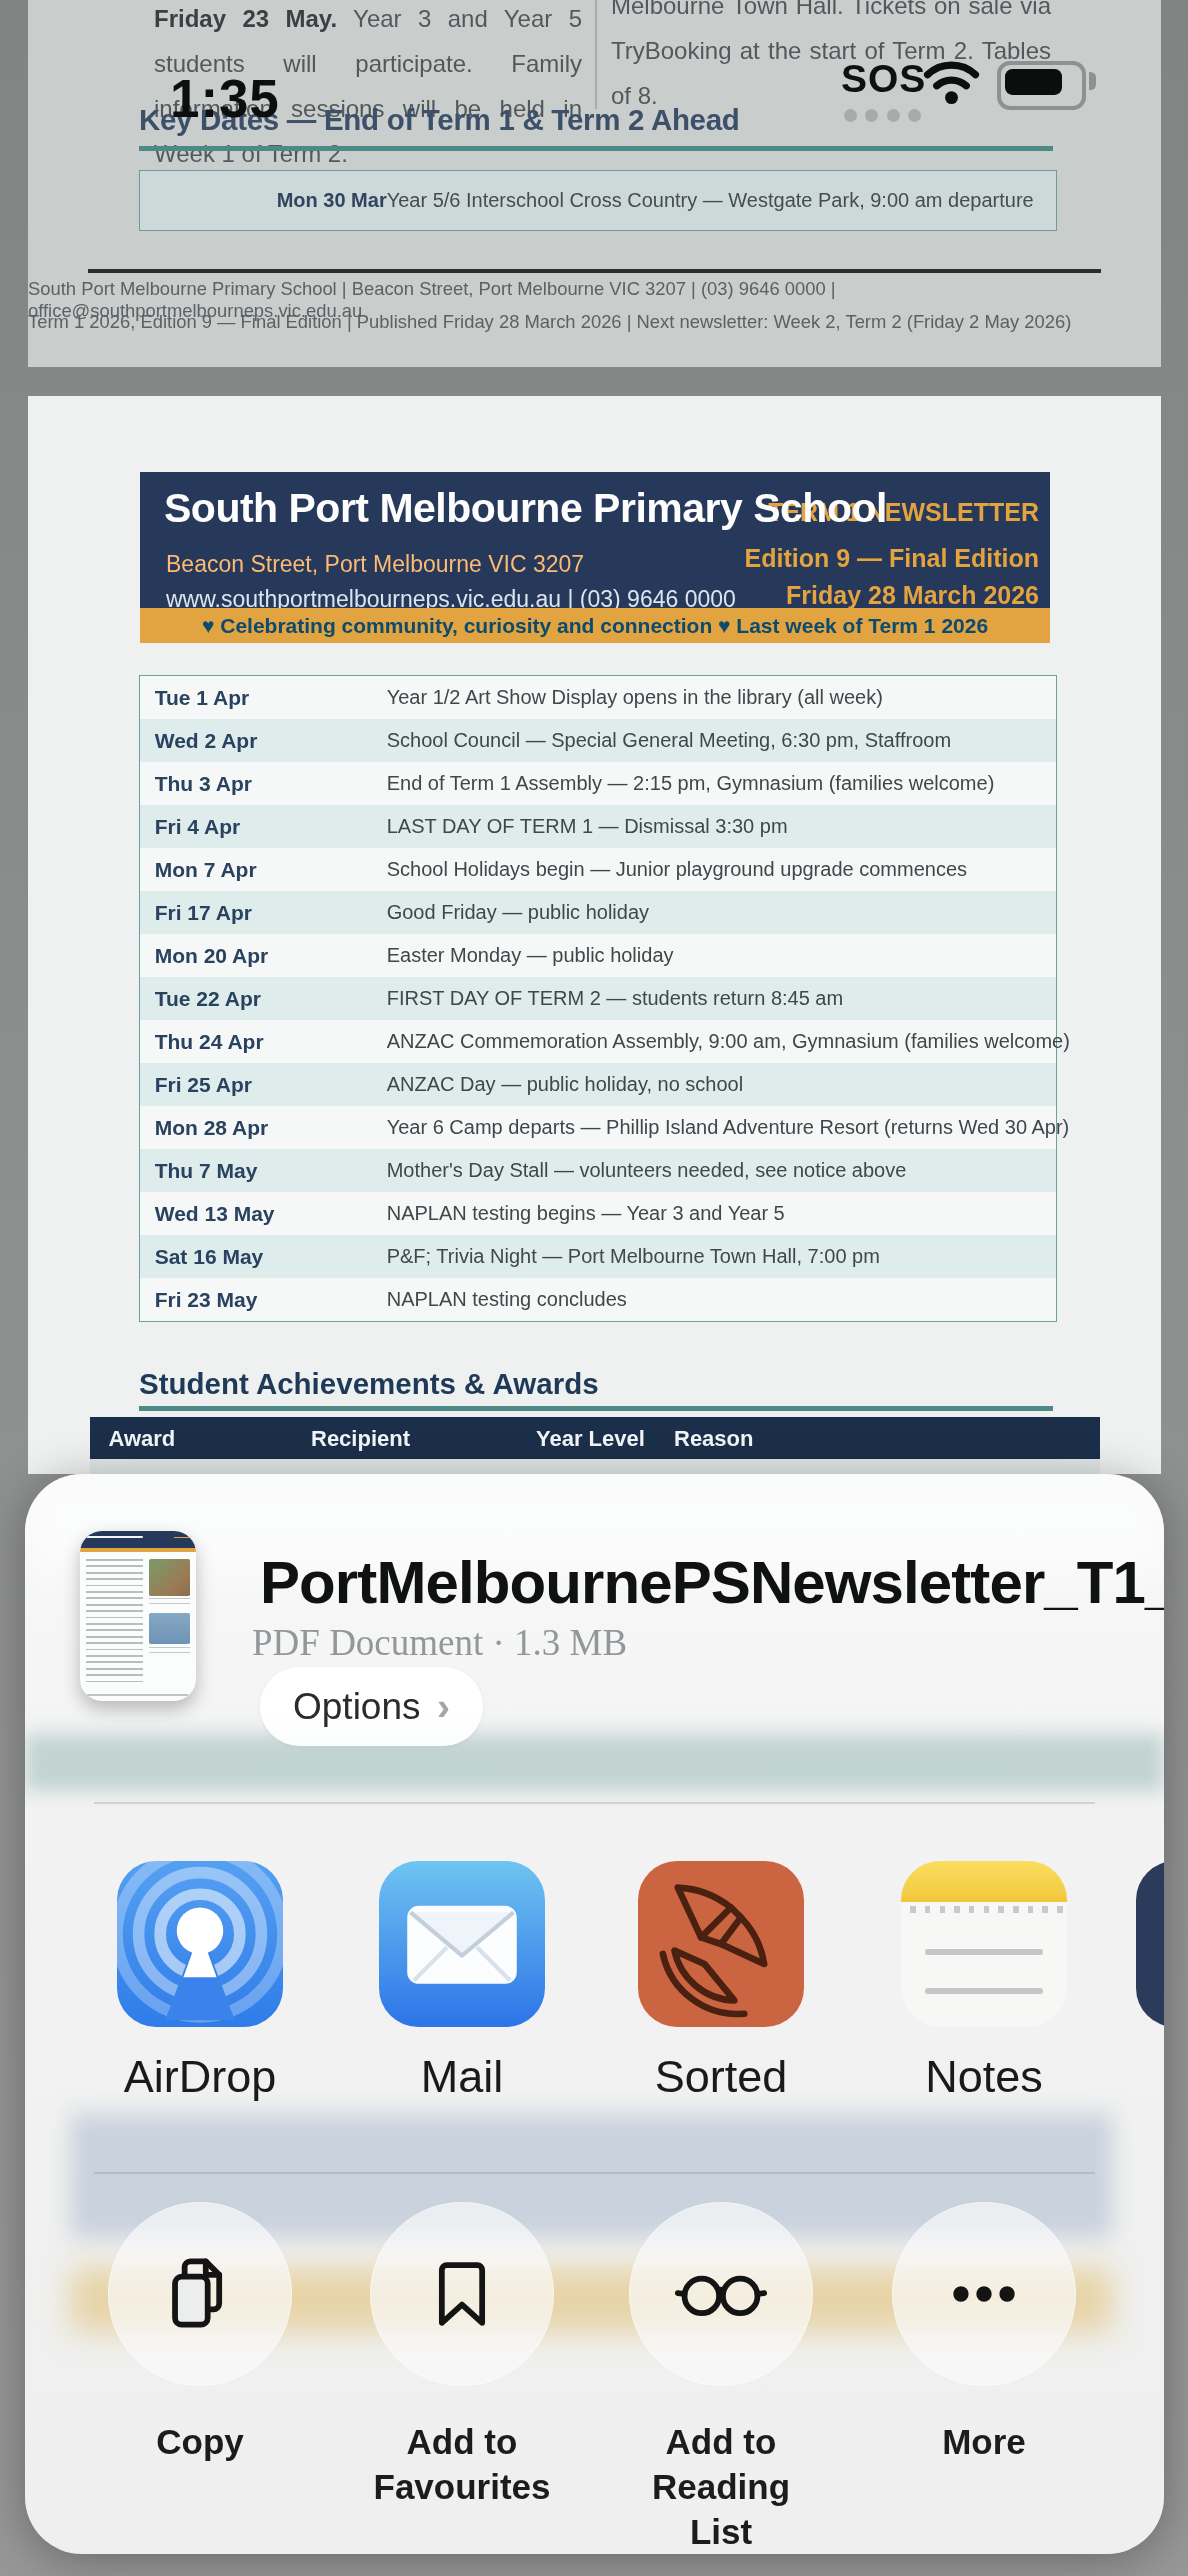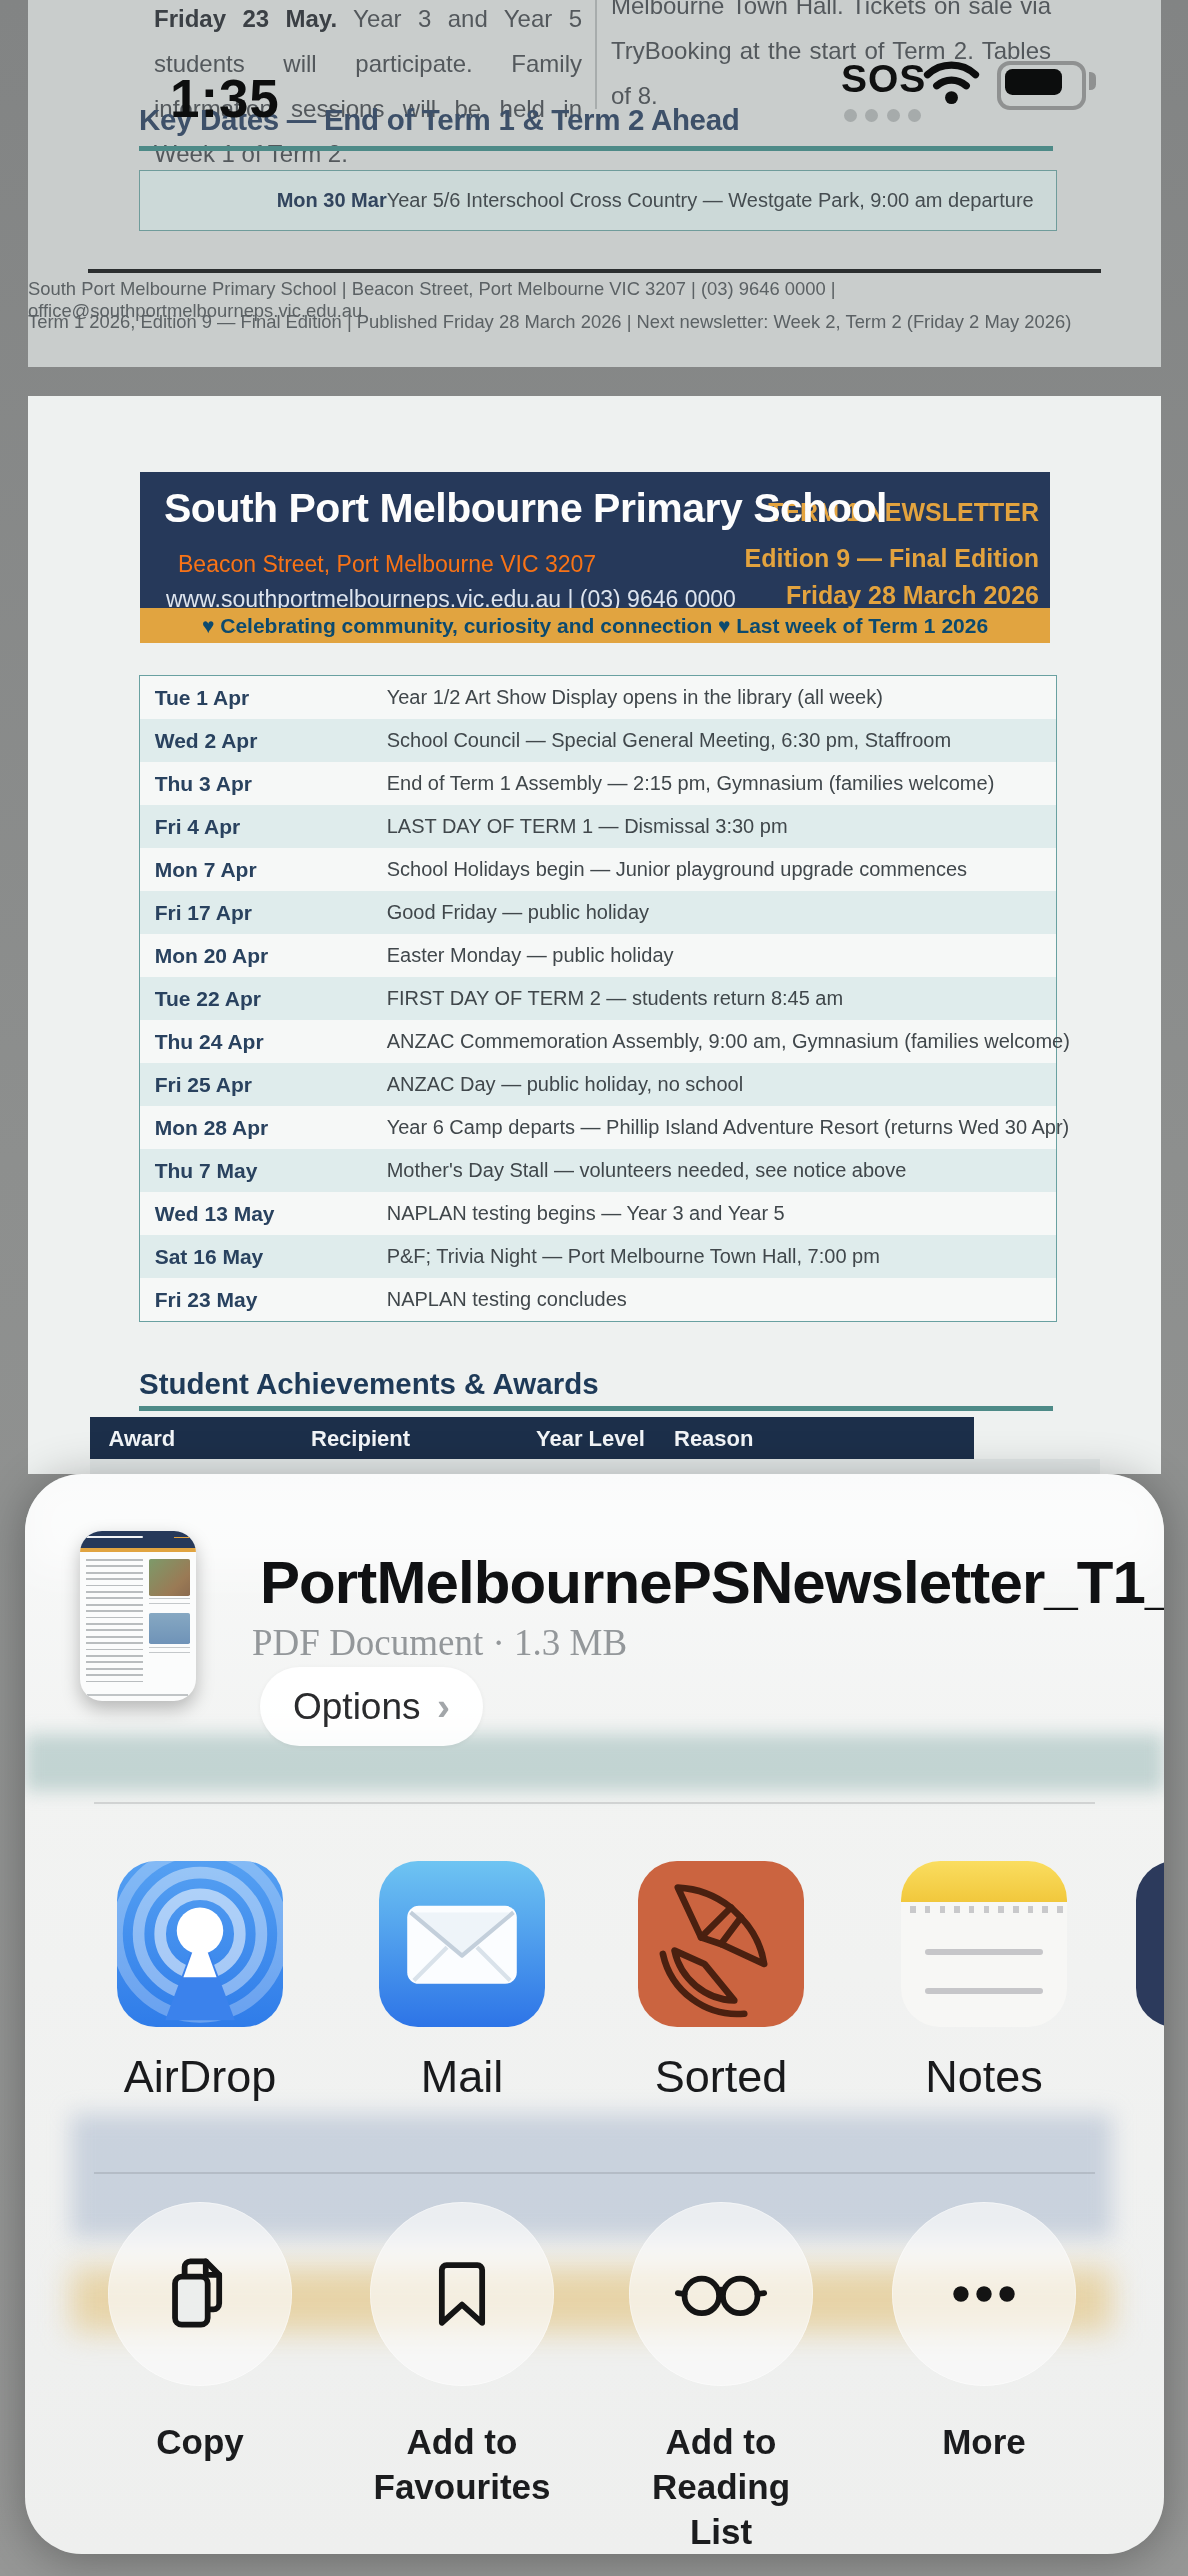--- a/index.html
+++ b/index.html
@@ -28,32 +28,32 @@
   .sig-dots i{width:13px;height:13px;border-radius:50%;background:#a6abab;}
   .wifi{left:922px;top:59px;}
   .battery{left:997px;top:61px;width:81px;height:41px;border:4.6px solid #8f9191;border-radius:13px;}
   .battery i{position:absolute;left:3.7px;top:3.7px;width:57px;height:26px;background:#0c0d0d;border-radius:7.4px;}
   .battery-nub{left:1089px;top:72px;width:7.4px;height:18.4px;background:#8f9191;border-radius:0 5.5px 5.5px 0;}
 
   
   .page2{left:28px;top:396px;width:1133px;height:1078px;background:#eef1f0;overflow:hidden;}
   .nl-header{left:112px;top:76px;width:910px;height:136px;background:#26395a;}
   .nl-title{left:24px;top:13px;font-size:41px;font-weight:bold;color:#fdfdfd;letter-spacing:-0.5px;white-space:nowrap;z-index:2;}
-  .nl-addr{left:26px;top:79px;font-size:23px;color:#f97316;margin-left:12px;}
+  .nl-addr{left:26px;top:79px;font-size:23px;color:#fdba74;}
   .nl-web{left:26px;top:114px;font-size:23px;color:#dde4ee;}
   .nl-right{right:11px;text-align:right;font-weight:bold;color:#e3a33e;font-size:25px;white-space:nowrap;z-index:1;}
   .nl-banner{left:112px;top:212px;width:910px;height:35px;background:#e1a440;text-align:center;line-height:35px;font-size:21px;font-weight:bold;color:#0c4a6e;}
   .sched{left:111px;top:279px;width:916px;border:1.8px solid #69a1a1;background:#f6f8f7;}
   .sched-row{display:flex;align-items:center;height:43px;}
   .sched-row:nth-child(even){background:#dfecec;}
   .sched-row .d{width:232px;padding-left:14.7px;font-weight:bold;color:#29425f;font-size:21px;flex:none;}
   .sched-row .e{color:#40474b;font-size:20px;white-space:nowrap;}
   .aw-heading{left:111px;top:971px;font-size:29.5px;font-weight:bold;color:#1e3a58;}
   .aw-rule{left:111px;top:1010px;width:914px;height:4.6px;background:#4d8a87;}
-  .aw-head{left:62px;top:1021px;width:884px;height:42px;background:#1c2f4a;text-align:right;}
+  .aw-head{left:62px;top:1021px;width:1010px;height:42px;background:#1c2f4a;text-align:right;}
   .aw-head span{position:absolute;top:9.2px;font-size:22px;font-weight:bold;color:#f2f5f8;}
   .aw-ghost{left:62px;top:1063px;width:1010px;height:14.7px;background:#e2e7e7;}
 
   
   .sheet{left:25px;top:1474px;width:1139px;height:1080px;border-radius:57px;overflow:hidden;
          background:linear-gradient(180deg,#f8f9f9 0%,#f2f3f2 28%,#eeefee 100%);
          box-shadow:0 5.5px 46px rgba(0,0,0,.30);}
   .band{position:absolute;pointer-events:none;}
   .band-white{left:0;top:0;width:100%;height:101px;background:rgba(255,255,255,.55);filter:blur(20px);}
   .band-teal{left:0;top:260px;width:100%;height:57px;background:rgba(122,165,163,.40);filter:blur(9.2px);}

